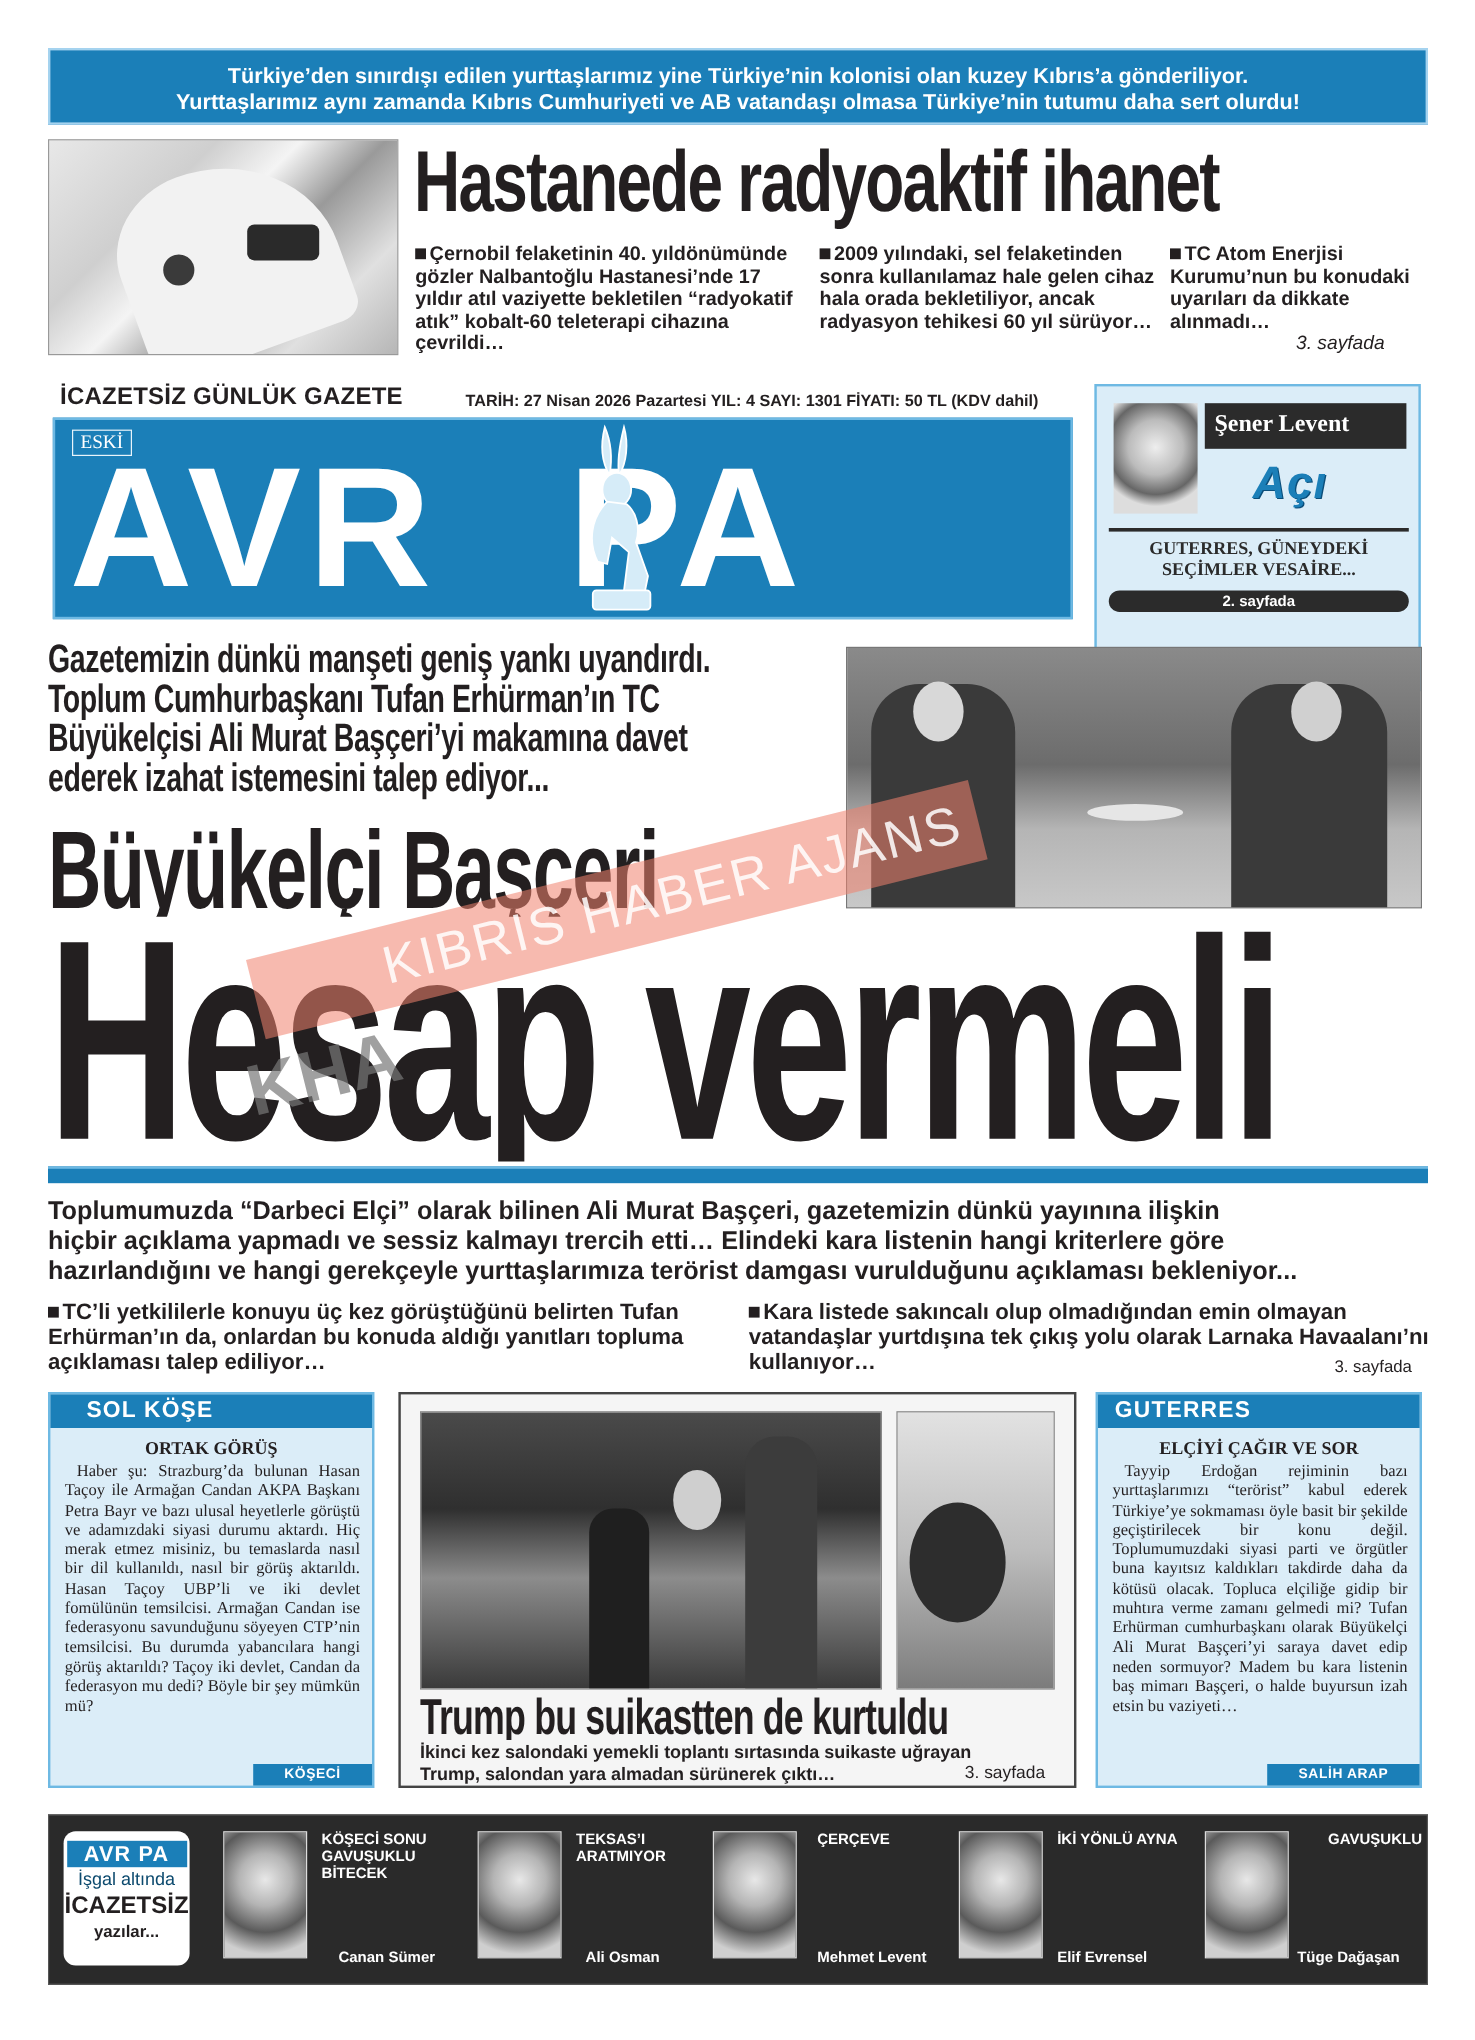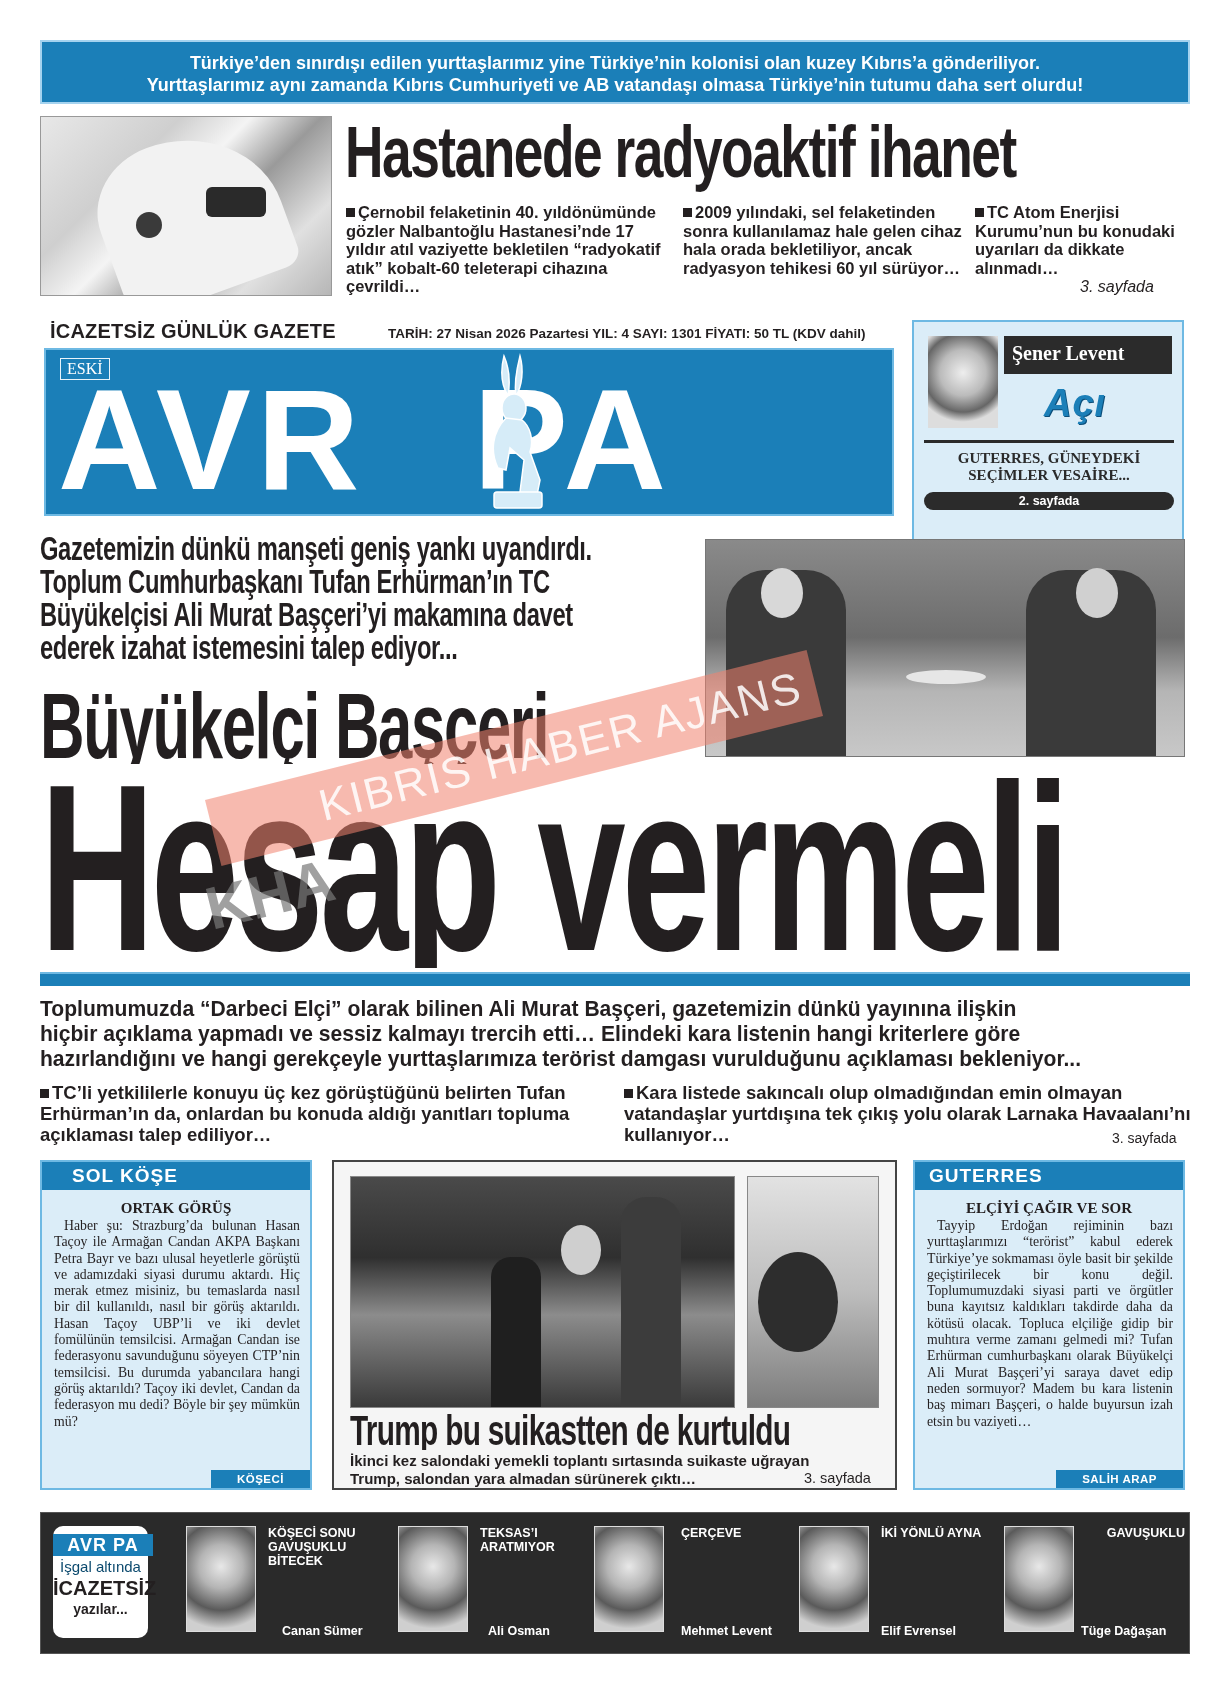--- a/index.html
+++ b/index.html
@@ -82,21 +82,21 @@
   #trump-photo1 .c { position:absolute; left:140px; top:80px; width:50px; height:150px; background:#1f1f1f; border-radius:20px 20px 0 0; }
   #trump-photo2 { left: 413px; top: 14px; width: 132px; height: 232px; background: linear-gradient(180deg,#e2e2e2 0%,#bdbdbd 50%,#7c7c7c 100%); border:1px solid #888; overflow:hidden; }
   #trump-photo2 .h { position:absolute; left:10px; top:75px; width:80px; height:100px; background:#2d2d2d; border-radius:50%; }
   #trump-headline { left: 16px; top: 248px; width: 540px; height: 40px; overflow:hidden; }
   #trump-headline span { font-size: 42px; line-height: 42px; font-weight: 900; transform: scaleX(0.71); letter-spacing: -1px; }
   #trump-deck { left: 16px; top: 290px; width: 530px; font-weight: bold; font-size: 15px; line-height: 18px; }
   #trump-page { left: 470px; top: 308px; font-size: 14.5px; }
 
   
   #bottom-strip { left: 40px; top: 1512px; width: 1150px; height: 142px; background: #2a2a2a; border: 1px solid #555; }
-  #promo { left: 12px; top: 13px; width: 95px; height: 112px; background:#fff; border-radius: 10px; text-align:center; }
+  #promo { left: 12px; top: 13px; width: 105px; height: 112px; background:#fff; border-radius: 10px; text-align:center; }
   #promo-logo { margin: 8px auto 2px; width: 100px; height: 22px; background:#1b7fb8; color:#fff; font-weight:900; font-size: 18px; line-height: 22px; letter-spacing: 1px; }
   #promo-l1 { font-size: 15px; line-height: 18px; color:#0c4a6e; }
   #promo-l2 { font-size: 20px; line-height: 24px; font-weight:bold; color:#231f20; }
   #promo-l3 { font-size: 14px; font-weight:bold; line-height: 18px; color:#231f20; }
   .writer { position:absolute; top: 13px; height: 112px; }
   .writer .ph { position:absolute; left:0; top:0; width:70px; height:106px; border:1px solid #ddd; background: radial-gradient(circle at 50% 38%, #e8e8e8 0%, #b4b4b4 30%, #5a5a5a 60%, #cfcfcf 85%); }
   .writer .t { position:absolute; top: 0; color:#fff; font-weight:bold; font-size: 12.5px; line-height: 14px; }
   .writer .n { position:absolute; bottom: 0; color:#fff; font-weight:bold; font-size: 12.5px; }
 </style>
 </head>

